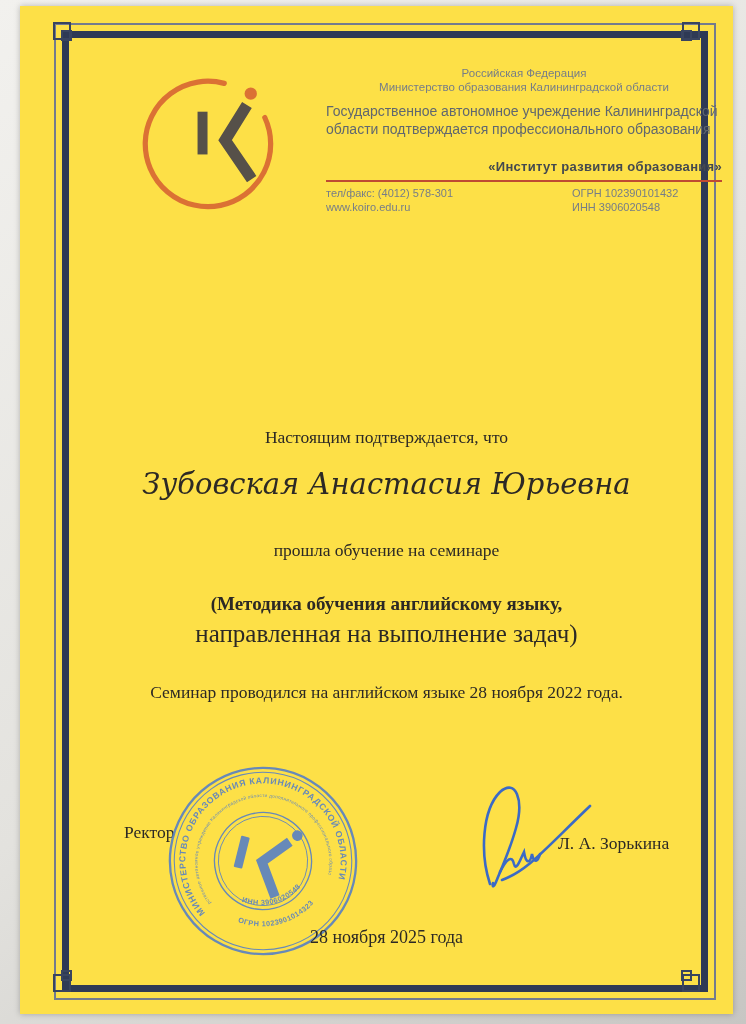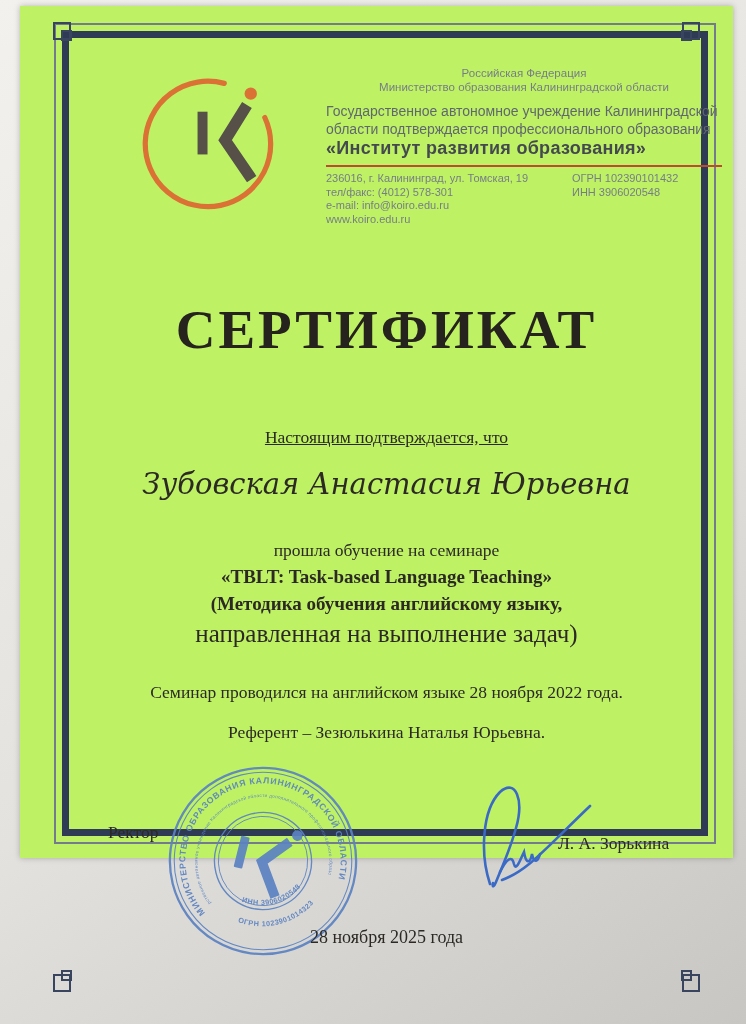--- a/index.html
+++ b/index.html
@@ -5,22 +5,22 @@
   * { margin:0; padding:0; box-sizing:border-box; }
   html,body { width:746px; height:1024px; }
   body {
     position:relative;
     font-family:"Liberation Serif", serif;
     background:linear-gradient(145deg,#f2f1ee 0%,#e3e2de 55%,#c7c6c3 100%);
     overflow:hidden;
   }
   
   .sheet {
-    position:absolute; left:20px; top:6px; width:713px; height:852px;
-    background:#bef264;
+    position:absolute; left:20px; top:6px; width:713px; height:1008px;
+    background:#fde047;
     box-shadow:0 0 6px rgba(0,0,0,.25);
     padding-left:31px;
   }
   
   .frame-thin {
     position:absolute; left:34px; top:17px; right:17px; bottom:14px;
     border:2px solid #747b8d;
   }
   .frame-thick {
     position:absolute; left:42px; top:25px; right:25px; bottom:22px;
@@ -36,45 +36,45 @@
   
   .head {
     position:absolute; left:306px; top:60px; width:396px;
     font-family:"Liberation Sans", sans-serif; color:#767d87;
     overflow:hidden; white-space:nowrap;
   }
   .head .small-center { font-size:11.5px; line-height:14px; text-align:center; }
   .head .org-line { font-size:14px; line-height:17.5px; color:#60676f; margin-top:0; }
   .head .org-block { margin-top:9px; }
   .head .institute {
-    margin-top:0; text-align:left; font-size:18px; font-weight:bold;
+    margin-top:21px; text-align:right; font-size:13px; font-weight:bold;
     color:#44494f; letter-spacing:.3px;
   }
   .head .divider { margin-top:6px; height:2px; background:#bf4a32; }
   .head .addr-row { display:flex; margin-top:5px; }
   .head .addr-col { width:246px; font-size:11px; line-height:13.5px; }
   .head .reg-col { font-size:11px; line-height:13.5px; }
   
   .content-line {
     position:absolute; left:51px; right:31px; text-align:center;
     color:#2c2925;
   }
   .title { top:292px; font-size:55px; font-weight:bold; letter-spacing:3px; color:#26231f; }
-  .intro { top:421px; font-size:17.5px;text-decoration:underline; }
+  .intro { top:421px; font-size:17.5px; }
   .holder-name { top:461px; font-size:29px; font-style:italic; font-family:"DejaVu Serif", serif; }
   .sem-1 { top:534px; font-size:17.5px; }
   .sem-title { top:560px; font-size:19px; font-weight:bold; }
   .sem-sub1 { top:587px; font-size:19px; font-weight:bold; }
   .sem-sub2 { top:614px; font-size:25px; font-weight:normal; }
   .sem-dur { top:641px; font-size:17.5px; }
   .sem-lang { top:676px; font-size:17.5px; }
   .referent { top:716px; font-size:17.5px; }
   .date-line { top:921px; font-size:18px; }
   
-  .rector-label { position:absolute; left:88px; top:816px; font-size:17.5px; color:#2c2925; }
+  .rector-label { position:absolute; left:104px; top:816px; font-size:17.5px; color:#2c2925; }
   .signer-name { position:absolute; left:538px; top:827px; font-size:17.5px; color:#2c2925; }
   .stamp {
     position:absolute; left:146px; top:758px; width:194px; height:194px;
     transform:rotate(-14deg); opacity:.92;
   }
   .signature { position:absolute; left:452px; top:770px; width:126px; height:116px; }
 </style>
 </head>
 <body>
 
@@ -102,41 +102,36 @@
     <div class="small-center">Российская Федерация</div>
     <div class="small-center">Министерство образования Калининградской области</div>
     <div class="org-block">
       <div class="org-line">Государственное автономное учреждение Калининградской</div>
       <div class="org-line">области подтверждается профессионального образования</div>
     </div>
     <div class="institute">«Институт развития образования»</div>
     <div class="divider"></div>
     <div class="addr-row">
       <div class="addr-col">
-        <div>236016, г. Калининград, ул. Томская, 19</div>
         <div>тел/факс: (4012) 578-301</div>
-        <div>e-mail: info@koiro.edu.ru</div>
         <div>www.koiro.edu.ru</div>
       </div>
       <div class="reg-col">
         <div>ОГРН 102390101432</div>
         <div>ИНН 3906020548</div>
       </div>
     </div>
   </div>
 
-  <div class="content-line title">СЕРТИФИКАТ</div>
   <div class="content-line intro">Настоящим подтверждается, что</div>
   <div class="content-line holder-name">Зубовская Анастасия Юрьевна</div>
   <div class="content-line sem-1">прошла обучение на семинаре</div>
-  <div class="content-line sem-title">«TBLT: Task-based Language Teaching»</div>
   <div class="content-line sem-sub1">(Методика обучения английскому языку,</div>
   <div class="content-line sem-sub2">направленная на выполнение задач)</div>
   <div class="content-line sem-lang">Семинар проводился на английском языке 28 ноября 2022 года.</div>
-  <div class="content-line referent">Референт – Зезюлькина Наталья Юрьевна.</div>
 
   <div class="rector-label">Ректор</div>
 
   <svg class="stamp" viewBox="0 0 200 200">
     <g fill="none" stroke="#5b82c2">
       <circle cx="100" cy="100" r="96" stroke-width="2.4"></circle>
       <circle cx="100" cy="100" r="91.5" stroke-width="1.1"></circle>
       <circle cx="100" cy="100" r="50" stroke-width="1.4"></circle>
       <circle cx="100" cy="100" r="46" stroke-width="0.9"></circle>
     </g>

